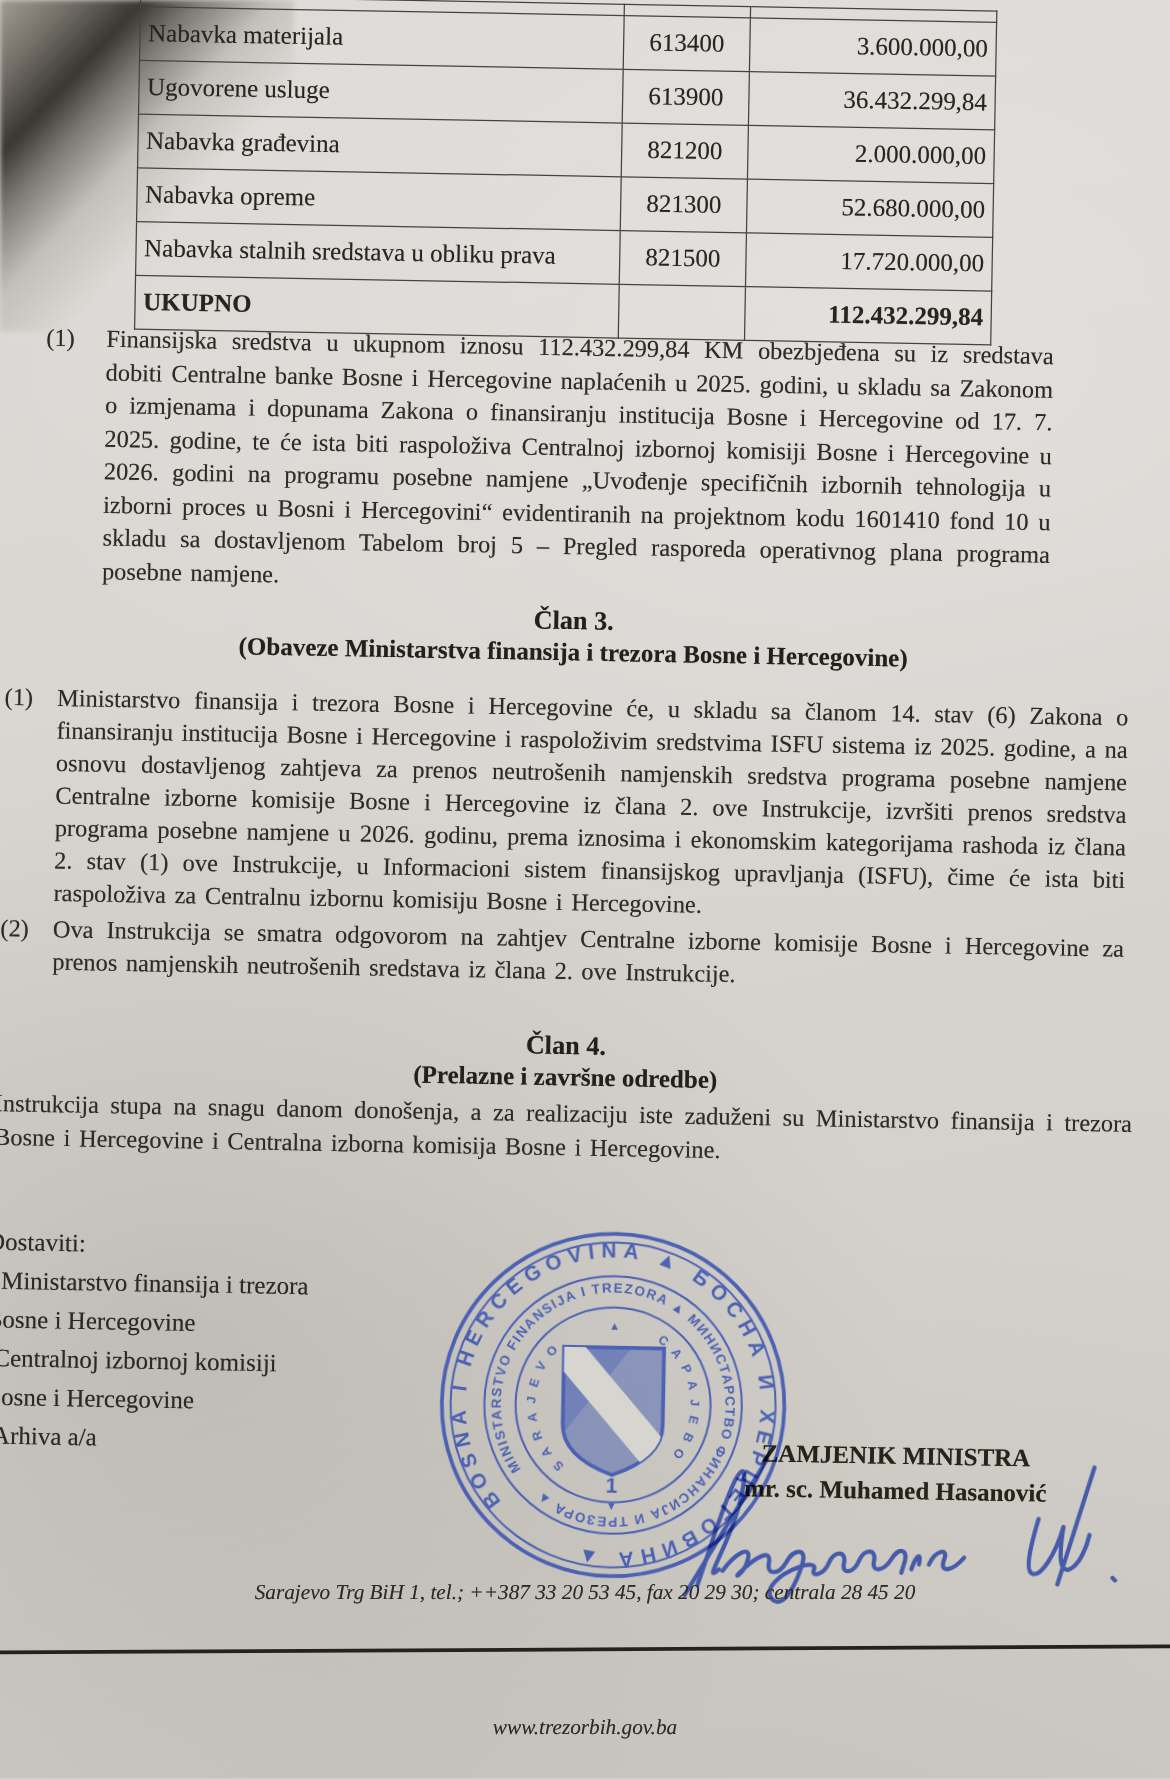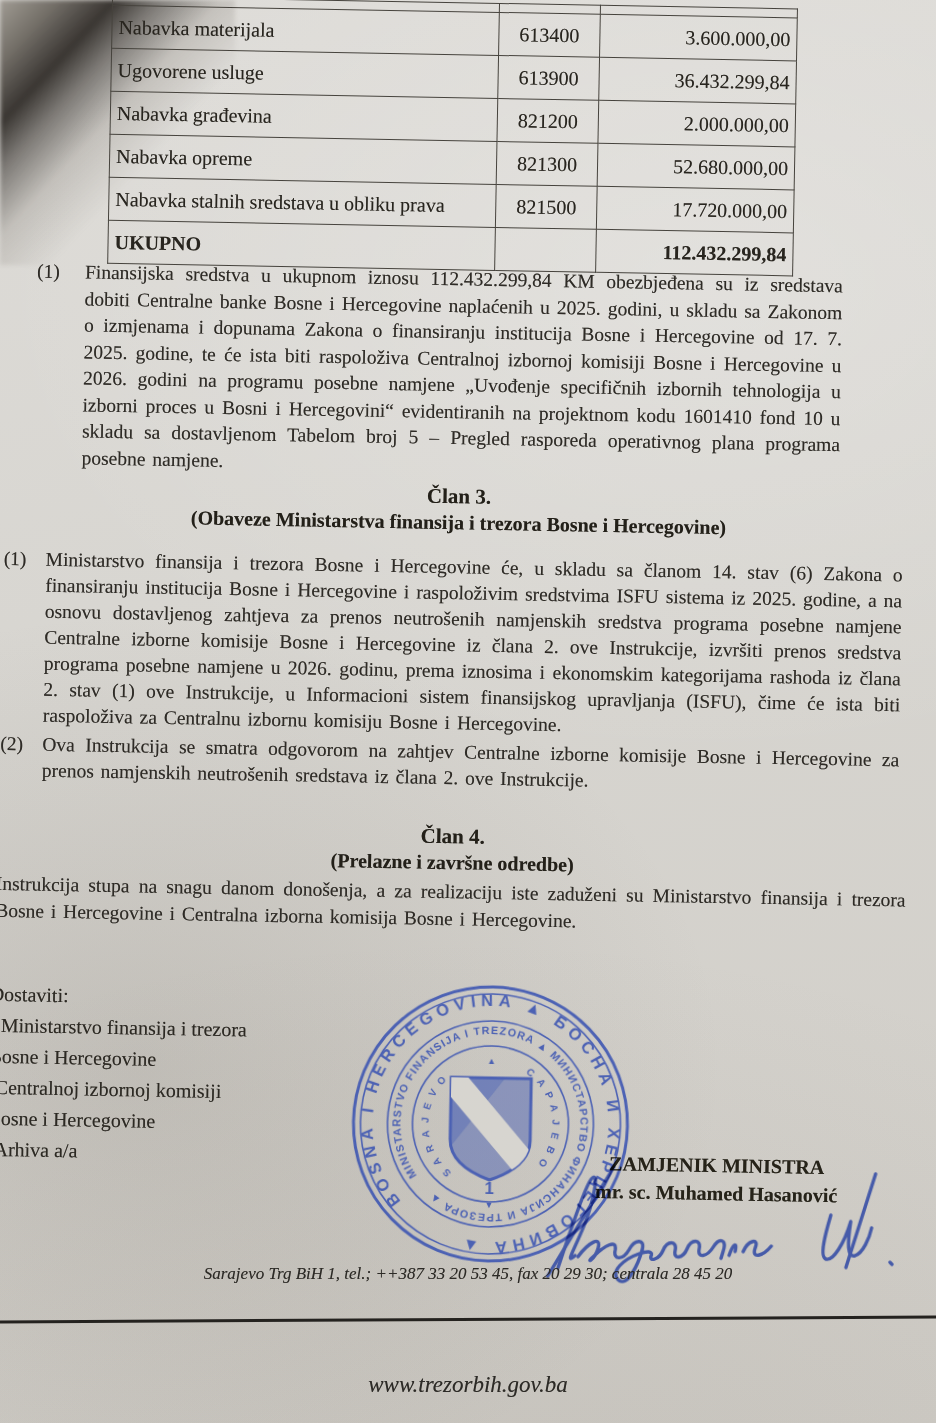--- a/index.html
+++ b/index.html
@@ -65,21 +65,21 @@
   .sealmark{fill:#3a53b2;font-family:"Liberation Sans","DejaVu Sans",sans-serif;}
 
   .scribble{position:absolute;left:545px;top:1156px;mix-blend-mode:multiply;opacity:.85;filter:blur(.3px);}
   .scribble path{fill:none;stroke:#2e47a4;stroke-width:3.4;stroke-linecap:round;stroke-linejoin:round;}
 
   .footer-sep{position:absolute;left:-4px;top:1318px;width:944px;height:3px;background:#24221f;
     transform:rotate(-0.3deg);z-index:2;}
   .footer{position:absolute;left:0;width:936px;text-align:center;font-style:italic;color:#2c2a26;z-index:2;
     text-shadow:0 0 .5px rgba(44,42,38,0.4);}
   .footer.l1{top:1264px;font-size:17px;}
-  .footer.l2{top:1372px;font-size:23px;}
+  .footer.l2{top:1372px;font-size:17px;}
 </style>
 </head>
 <body>
 
 <div class="corner-shadow"></div>
 
 <div id="doc">
 
   <table class="budget soft">
     <tbody>

